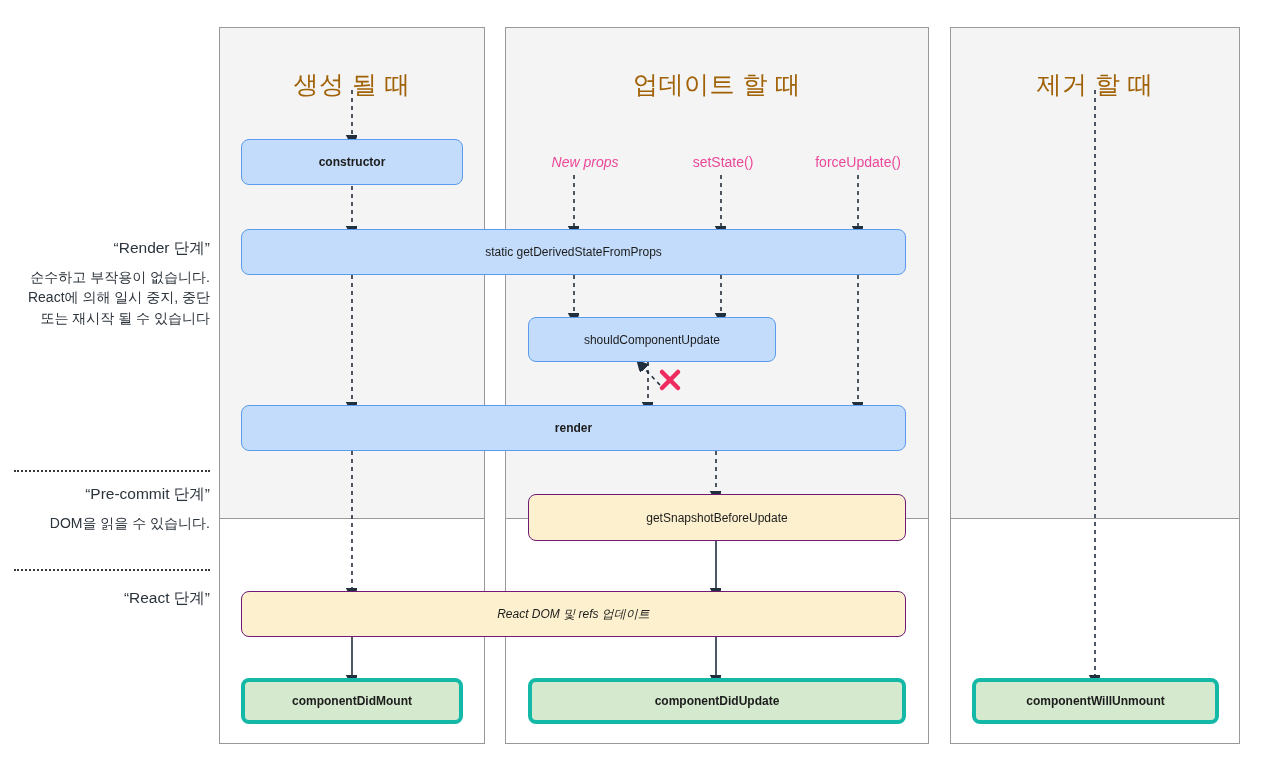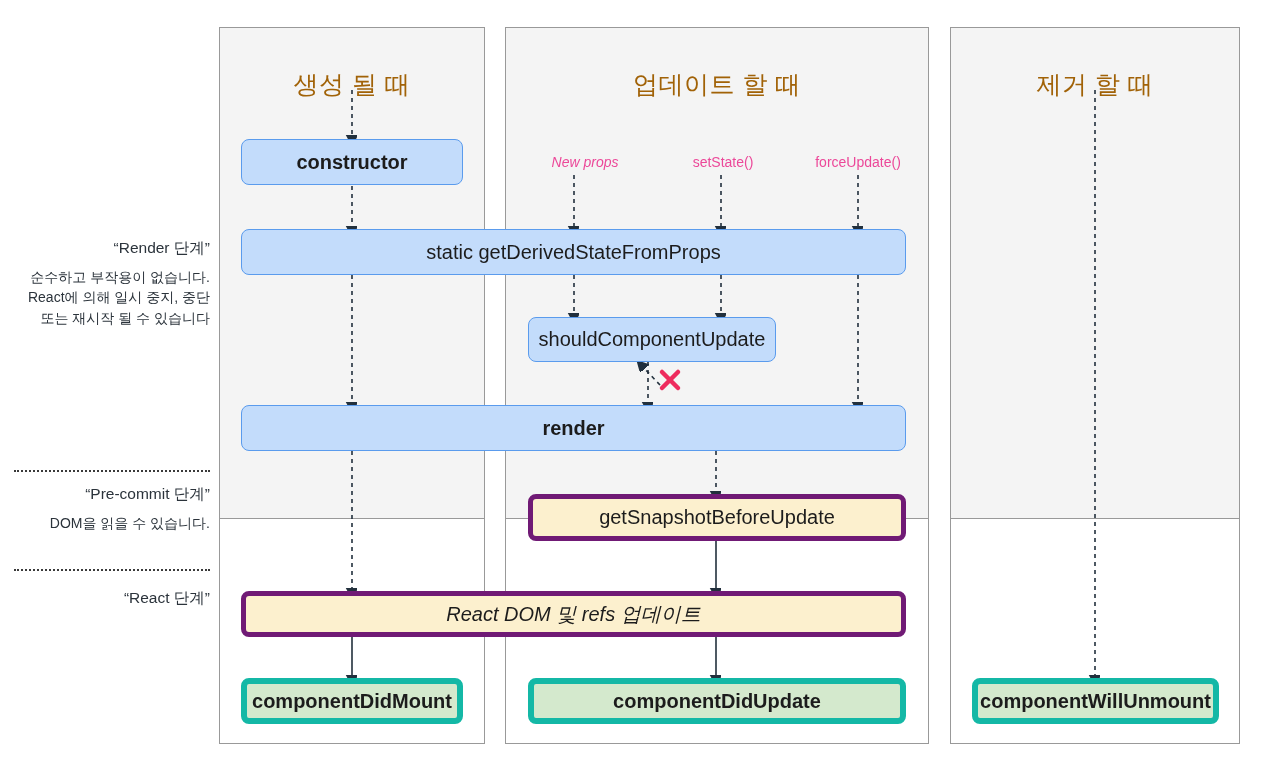--- a/index.html
+++ b/index.html
@@ -65,27 +65,27 @@
     height: 0;
   }
   
   .lbox {
     position: absolute;
     box-sizing: border-box;
     border-radius: 8px;
     display: flex;
     align-items: center;
     justify-content: center;
-    font-size: 20px;
+    font-size: 12px;
     color: #1c1c1c;
     text-align: center;
   }
   .lbox.blue   { background: #c3dcfb; border: 1px solid #5a9bed; }
-  .lbox.yellow { background: #fcf0ce; border: 5px solid #701a75; }
-  .lbox.green  { background: #d4e9cd; border: 6px solid #14b8a6; }
+  .lbox.yellow { background: #fcf0ce; border: 1px solid #701a75; }
+  .lbox.green  { background: #d4e9cd; border: 4px solid #14b8a6; }
   .lbox.bold   { font-weight: bold; }
   .lbox.italic { font-style: italic; }
 
   
   .trigger {
     position: absolute;
     text-align: center;
     font-size: 14px;
     color: #ec4899;
     white-space: nowrap;

